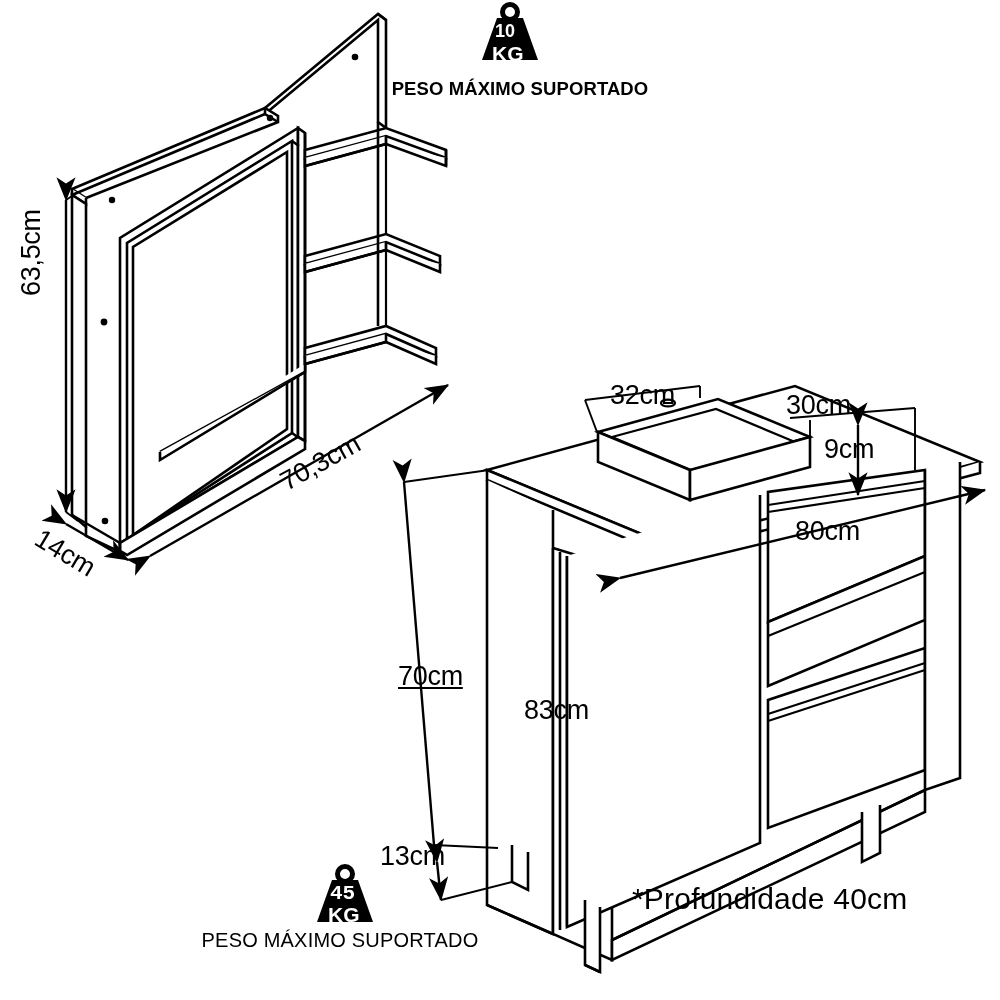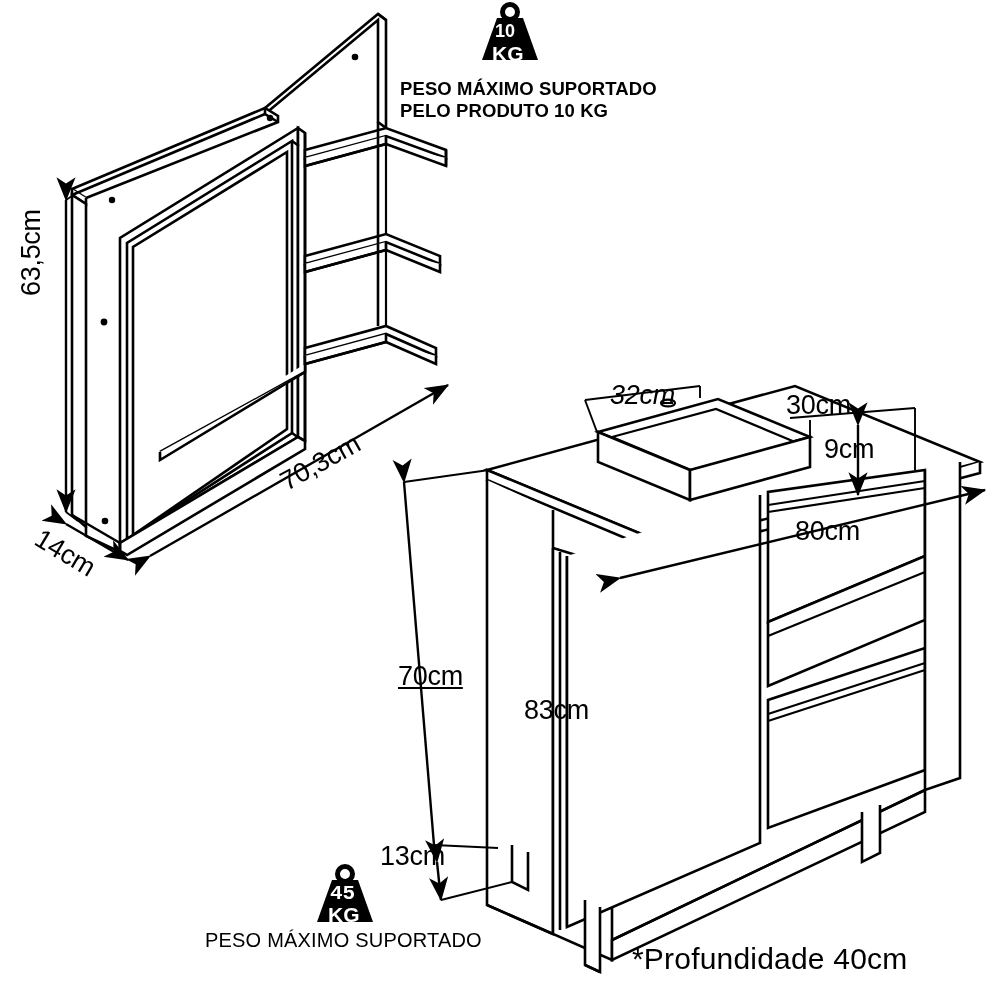--- a/index.html
+++ b/index.html
@@ -4,21 +4,21 @@
 <style>
   html,body{margin:0;padding:0;background:#fff;}
   body{width:1000px;height:1000px;position:relative;overflow:hidden;
        font-family:"Liberation Sans",sans-serif;color:#000;}
   #stage{position:absolute;inset:0;width:1000px;height:1000px;}
   svg{position:absolute;left:0;top:0;width:1000px;height:1000px;}
 
   .lbl{position:absolute;white-space:nowrap;color:#000;line-height:1;}
   .dim{font-size:27px;font-weight:400;letter-spacing:-.3px;}
 
-  .wbadge{position:absolute;text-align:left;margin-left:20px;}
+  .wbadge{position:absolute;text-align:center;}
   .wtext-bold{font-weight:700;font-size:18.5px;line-height:1.18;letter-spacing:.1px;}
   .wtext-reg{font-weight:400;font-size:20px;line-height:1.2;letter-spacing:.2px;}
   .depth{font-size:30px;font-weight:400;letter-spacing:.2px;}
 </style>
 </head>
 <body>
 
 <div id="stage">
 
 <svg viewBox="0 0 1000 1000">
@@ -183,44 +183,43 @@
     <use href="#weighticon" x="345" y="920" transform="translate(0,-20) scale(1)"></use>
   </g>
 </svg>
 
 <div class="lbl dim" style="left:18px;top:296px;transform:rotate(-90deg);transform-origin:left top;">63,5cm</div>
 
 <div class="lbl dim" style="left:44px;top:525px;transform:rotate(31deg);transform-origin:left top;">14cm</div>
 
 <div class="lbl dim" style="left:276px;top:472px;transform:rotate(-29deg);transform-origin:left top;">70,3cm</div>
 
-<div class="lbl dim" style="left:610px;top:382px;font-style:italic;">32cm</div>
+<div class="lbl dim" style="left:610px;top:382px;">32cm</div>
 
 <div class="lbl dim" style="left:786px;top:392px;">30cm</div>
 
 <div class="lbl dim" style="left:824px;top:436px;">9cm</div>
 
 <div class="lbl dim" style="left:795px;top:518px;text-align:right;">80cm</div>
 
 <div class="lbl dim" style="left:398px;top:663px;text-decoration:underline;">70cm</div>
 
 <div class="lbl dim" style="left:524px;top:697px;">83cm</div>
 
 <div class="lbl dim" style="left:380px;top:843px;">13cm</div>
 
 <div class="wbadge" style="left:380px;top:12px;width:280px;">
   <div style="height:66px;"></div>
   <div class="wtext-bold">PESO MÁXIMO SUPORTADO</div>
-  <div class="wtext-bold">PELO PRODUTO 10 KG</div>
 </div>
 <div class="lbl" style="left:495px;top:22px;color:#fff;font-size:18px;font-weight:700;">10</div>
 <div class="lbl" style="left:492px;top:43px;color:#fff;font-size:21px;font-weight:700;">KG</div>
 
 <div class="wbadge" style="left:185px;top:872px;width:310px;">
   <div style="height:56px;"></div>
   <div class="wtext-reg">PESO MÁXIMO SUPORTADO</div>
 </div>
 <div class="lbl" style="left:330px;top:883px;color:#fff;font-size:21px;font-weight:700;font-family:Liberation Mono, monospace;">45</div>
 <div class="lbl" style="left:328px;top:904px;color:#fff;font-size:21px;font-weight:700;">KG</div>
 
-<div class="lbl depth" style="left:632px;top:944px;">*Profundidade 40cm</div>
+<div class="lbl depth" style="left:632px;top:884px;">*Profundidade 40cm</div>
 
 </div>
 
 </body></html>

